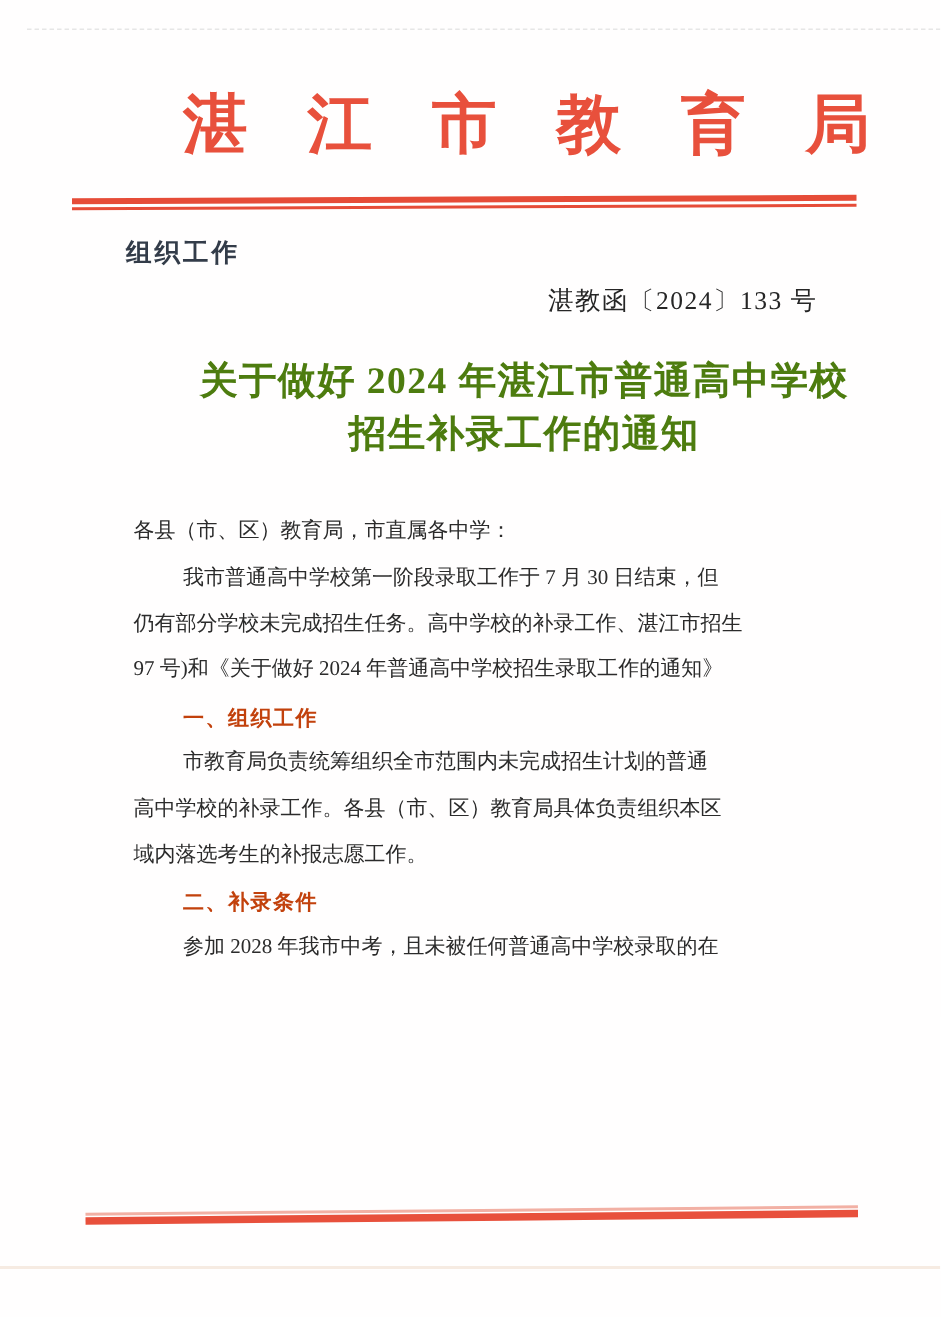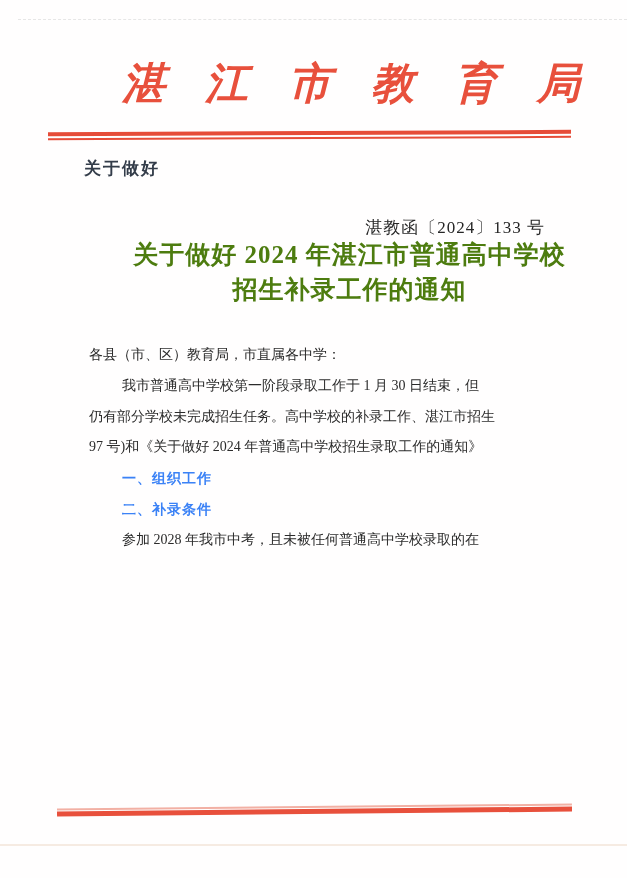--- a/index.html
+++ b/index.html
@@ -23,92 +23,93 @@
     background: #f6ebe2;
   }
   
   .agency {
     position: absolute; top: 58px; left: 82px; width: 463px;
     font-size: 43px; font-weight: bold; line-height: 52px;
     color: #e8503c;
     text-align: center;
     letter-spacing: 40px; text-indent: 40px;
     white-space: nowrap;
-    font-style: italic;
   }
   .sep {
     position: absolute; top: 131px; left: 48px; width: 523px; height: 2px;
     background: #ffffff;
     border-top: 4px solid #e64c38;
     border-bottom: 2px solid #e64c38;
     transform: rotate(-0.25deg);
   }
   .annotation {
     position: absolute; top: 157px; left: 84px;
     font-family: "Liberation Sans", "DejaVu Sans", sans-serif;
     font-size: 17px; font-weight: bold; letter-spacing: 2px;
     color: #333c49;
   }
   .doc-number {
     position: absolute; top: 189px; right: 82px;
     font-size: 17px; letter-spacing: 1px; color: #262626;
     white-space: nowrap;
-    margin-top: 27px;
   }
   .doc-title {
     position: absolute; top: 237px; left: 0; width: 627px;
     text-align: center;
     font-size: 25px; font-weight: bold; line-height: 35px;
     letter-spacing: 1px; color: #4d7c0f; padding-left: 36px;
   }
   .body-text {
     position: absolute; top: 340px; left: 89px; width: 482px;
     font-size: 14px; line-height: 30.8px;
     color: #2b2b2b;
   }
   .body-text .ln { white-space: nowrap; height: 30.8px; }
   .body-text .ind { text-indent: 33px; }
   .body-text .hd {
     font-family: "Liberation Sans", "DejaVu Sans", sans-serif;
-    font-weight: bold; color: #3b82f6; letter-spacing: 1px;
+    font-weight: bold; color: #c2410c; letter-spacing: 1px;
   }
   .bottom-line {
     position: absolute; top: 806px; left: 57px; width: 515px; height: 1px;
     background: #ffffff;
     border-top: 2px solid #f2b0a4;
     border-bottom: 5px solid #e8503c;
     transform: rotate(-0.55deg);
   }
 </style>
 </head>
 <body>
 
 <div class="page">
 
   <div class="scan-top"></div>
 
   <div class="agency">湛江市教育局</div>
 
   <div class="sep"></div>
 
-  <div class="annotation">关于做好</div>
+  <div class="annotation">组织工作</div>
 
   <div class="doc-number">湛教函〔2024〕133 号</div>
 
   <div class="doc-title">
     <div>关于做好 2024 年湛江市普通高中学校</div>
     <div>招生补录工作的通知</div>
   </div>
 
   <div class="body-text">
     <div class="ln">各县（市、区）教育局，市直属各中学：</div>
-    <div class="ln ind">我市普通高中学校第一阶段录取工作于 1 月 30 日结束，但</div>
+    <div class="ln ind">我市普通高中学校第一阶段录取工作于 7 月 30 日结束，但</div>
     <div class="ln">仍有部分学校未完成招生任务。高中学校的补录工作、湛江市招生</div>
     <div class="ln">97 号)和《关于做好 2024 年普通高中学校招生录取工作的通知》</div>
     <div class="ln ind hd">一、组织工作</div>
+    <div class="ln ind">市教育局负责统筹组织全市范围内未完成招生计划的普通</div>
+    <div class="ln">高中学校的补录工作。各县（市、区）教育局具体负责组织本区</div>
+    <div class="ln">域内落选考生的补报志愿工作。</div>
     <div class="ln ind hd">二、补录条件</div>
     <div class="ln ind">参加 2028 年我市中考，且未被任何普通高中学校录取的在</div>
   </div>
 
   <div class="bottom-line"></div>
 
   <div class="page-edge"></div>
 
 </div>
 

